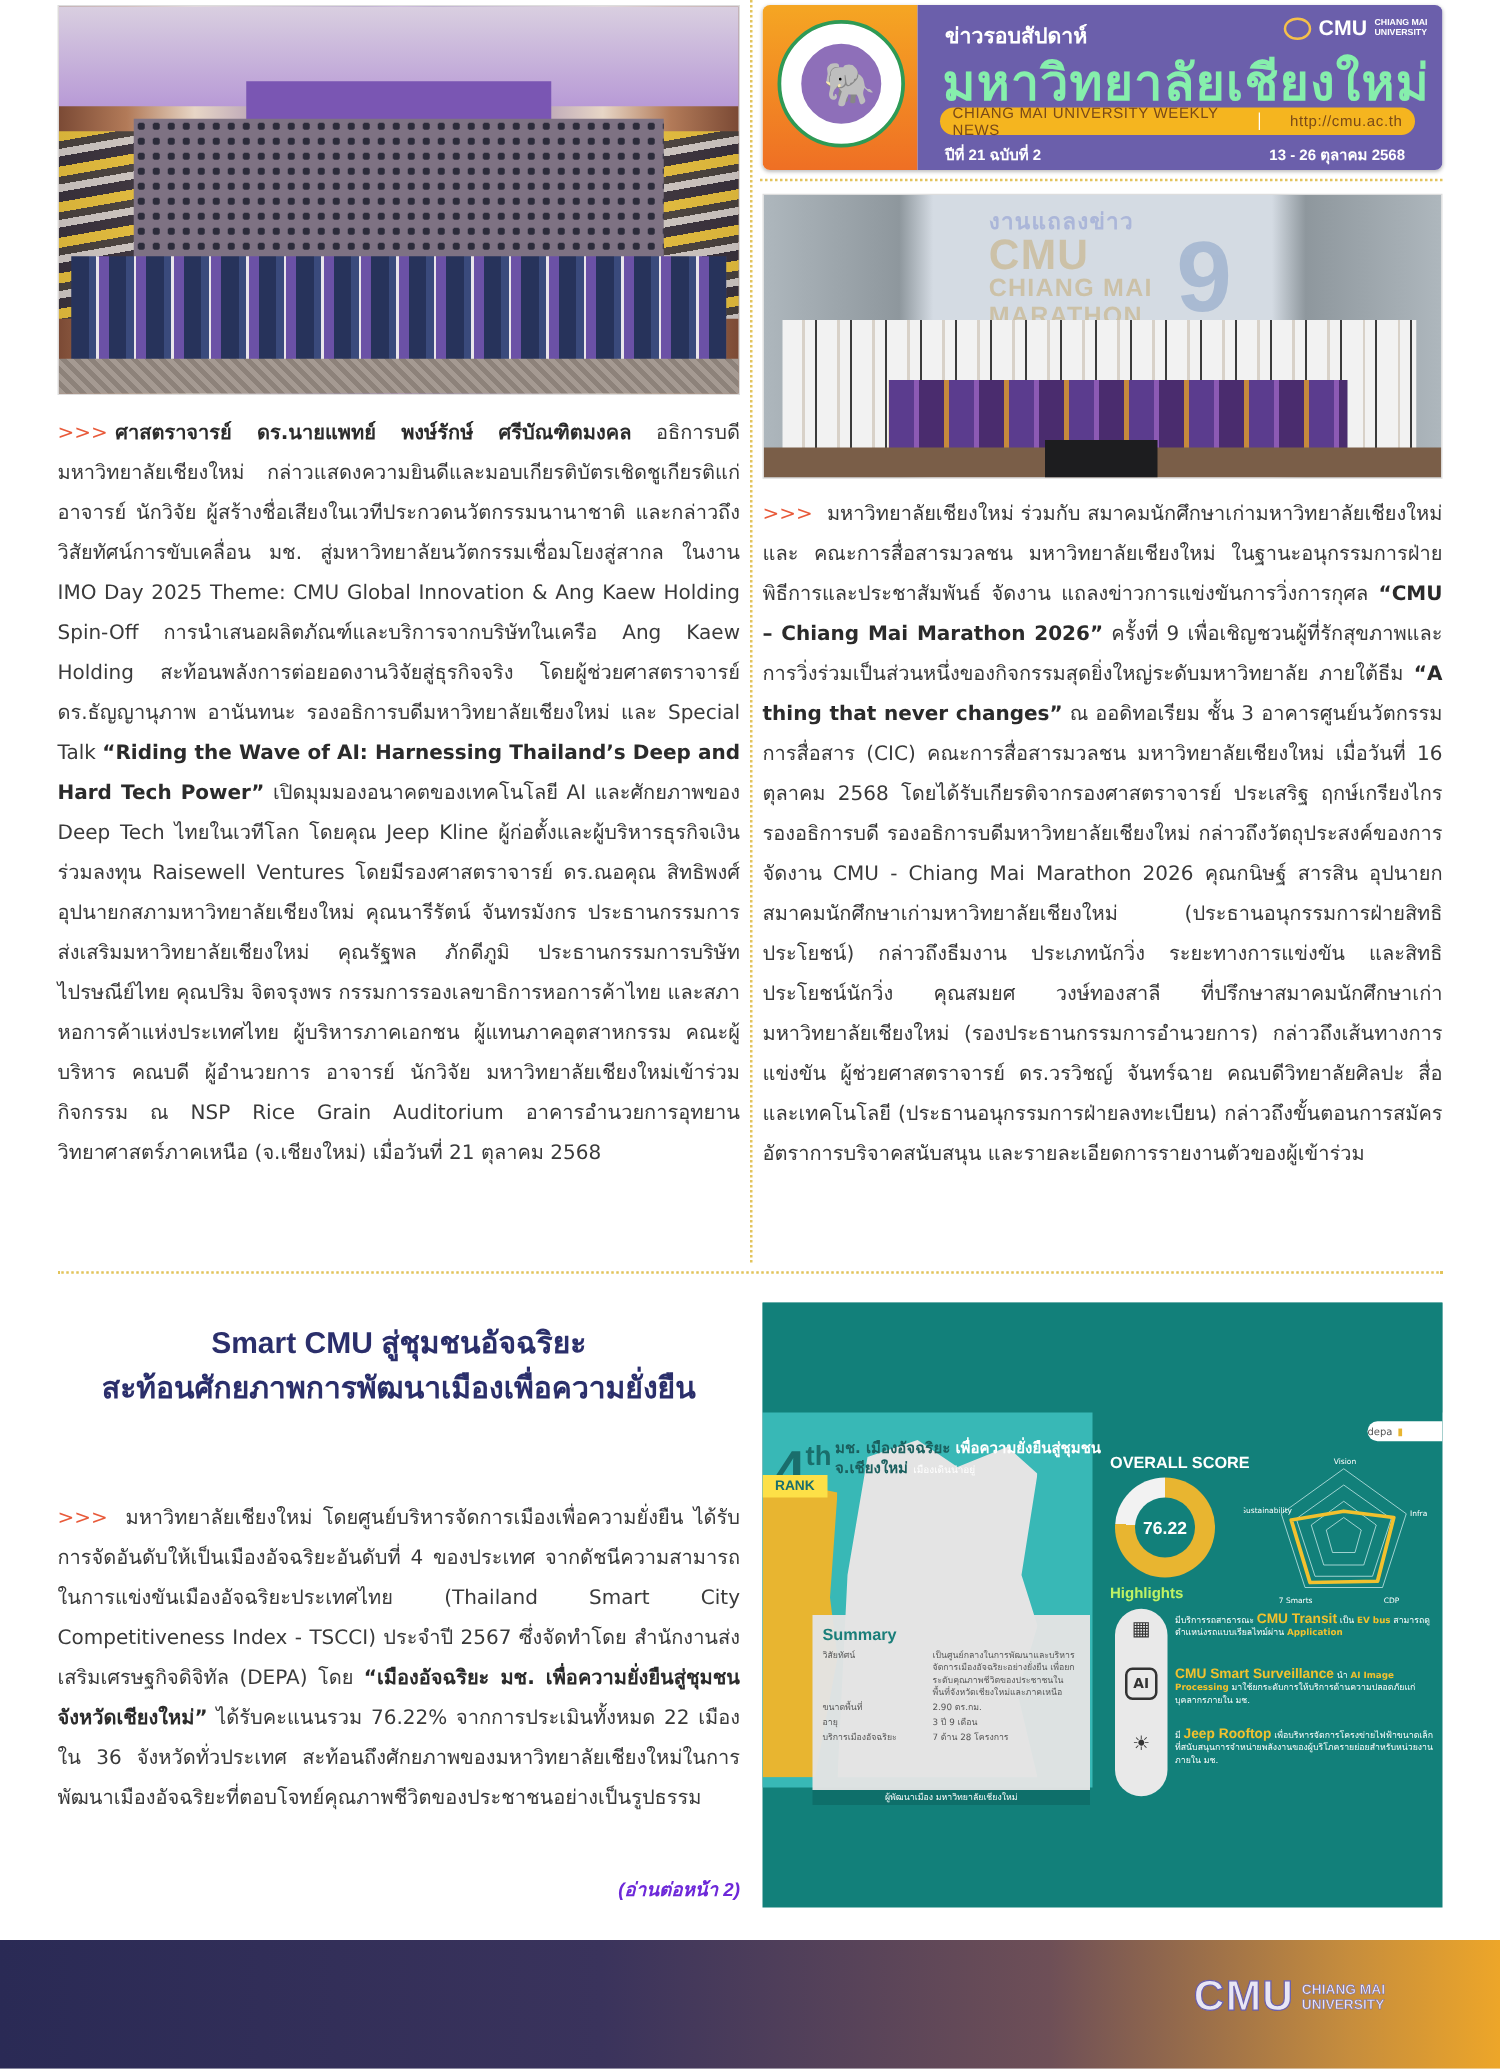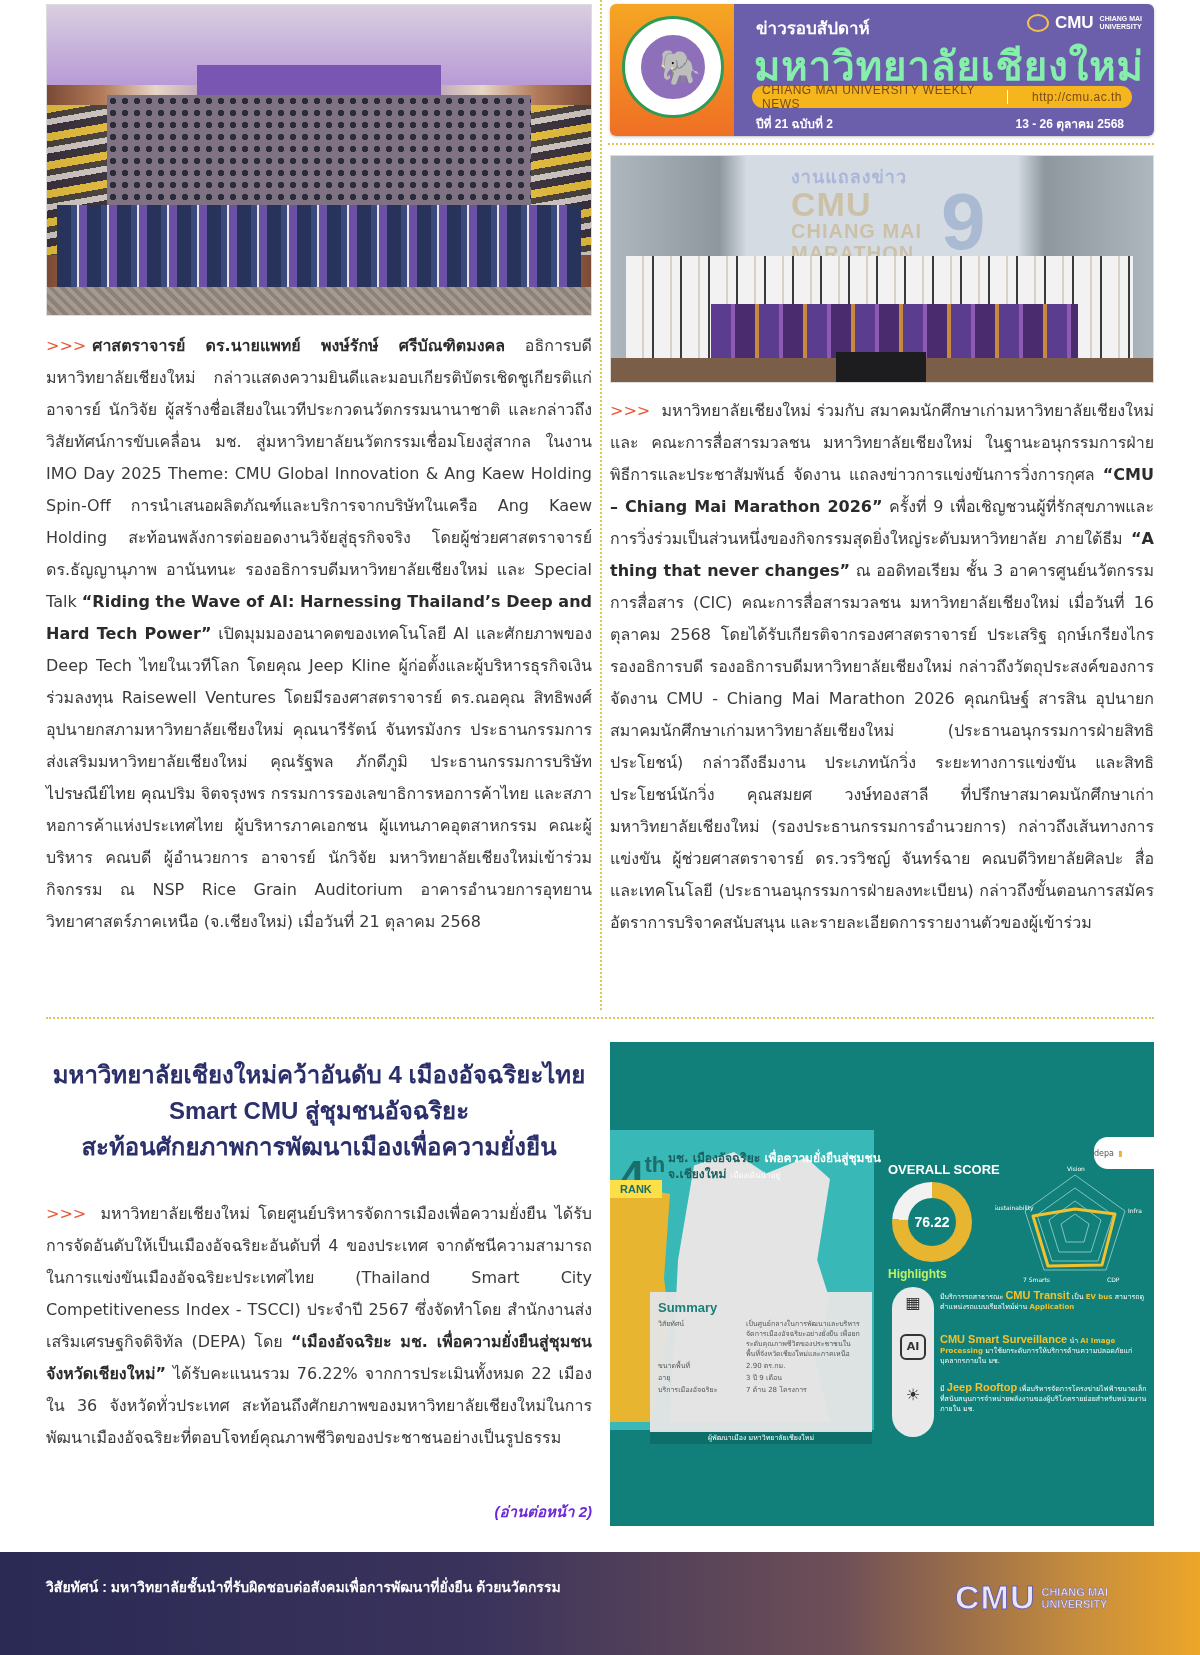--- a/index.html
+++ b/index.html
@@ -87,21 +87,21 @@
   .info .city-title { position:absolute; left:58px; top:108px; color:#fff; font-family:"DejaVu Sans",sans-serif; font-weight:bold; font-size:12px; line-height:16px; }
   .info .city-title .dark { color:#1a5f5e; }
   .info .city-sub { font-size:8px; font-weight:normal; }
 
   .info .summary { position:absolute; left:40px; top:250px; width:222px; height:140px; background:rgba(228,228,228,.96); padding:8px 8px; }
   .info .summary h4 { font-family:"Liberation Sans",sans-serif; color:#1a7e79; font-size:13px; margin-bottom:4px; }
   .info .srow { display:flex; font-size:7px; line-height:10px; color:#555; margin-bottom:2px; }
   .info .srow .k { width:88px; flex-shrink:0; }
   .info .summary-foot { position:absolute; left:40px; top:390px; width:222px; height:12px; background:#0e6f6a; color:#fff; font-size:7px; text-align:center; line-height:12px; }
 
-  .info .logos { position:absolute; right:0; top:95px; width:60px; height:32px; background:#fff; border-radius:14px 0 0 14px; font-size:8px; color:#555; display:flex; align-items:center; justify-content:flex-start; gap:4px; }
+  .info .logos { position:absolute; right:0; top:95px; width:60px; height:16px; background:#fff; border-radius:14px 0 0 14px; font-size:8px; color:#555; display:flex; align-items:center; justify-content:flex-start; gap:4px; }
   .info .overall-label { position:absolute; left:278px; top:120px; color:#fff; font-family:"Liberation Sans",sans-serif; font-weight:bold; font-size:13px; }
   .info .donut { position:absolute; left:282px; top:140px; width:80px; height:80px; border-radius:50%;
     background: conic-gradient(#e8b530 0 76.22%, #f2f2f2 76.22% 100%); }
   .info .donut-hole { position:absolute; left:16px; top:16px; width:48px; height:48px; border-radius:50%; background:#12807a; color:#fff; font-family:"Liberation Sans",sans-serif; font-weight:bold; font-size:14px; display:flex; align-items:center; justify-content:center; }
   .info .highlights-label { position:absolute; left:278px; top:225px; color:#bef264; font-family:"Liberation Sans",sans-serif; font-weight:bold; font-size:12px; }
   .info .radar { position:absolute; left:385px; top:118px; width:160px; height:130px; }
   .info .radar text { font-family:"DejaVu Sans",sans-serif; font-size:6px; fill:#fff; }
 
   .info .hl-pill { position:absolute; left:282px; top:245px; width:42px; height:150px; border-radius:21px; background:#e9e9e9; }
   .info .hl-icon { position:absolute; left:290px; width:26px; height:26px; font-size:16px; color:#333; text-align:center; line-height:26px; font-weight:bold; }
@@ -180,21 +180,20 @@
   <span class="arrow">&gt;&gt;&gt;</span><span class="b">ศาสตราจารย์ ดร.นายแพทย์ พงษ์รักษ์ ศรีบัณฑิตมงคล</span><span> อธิการบดีมหาวิทยาลัยเชียงใหม่ กล่าวแสดงความยินดีและมอบเกียรติบัตรเชิดชูเกียรติแก่อาจารย์ นักวิจัย ผู้สร้างชื่อเสียงในเวทีประกวดนวัตกรรมนานาชาติ และกล่าวถึงวิสัยทัศน์การขับเคลื่อน มช. สู่มหาวิทยาลัยนวัตกรรมเชื่อมโยงสู่สากล ในงาน IMO Day 2025 Theme: CMU Global Innovation &amp; Ang Kaew Holding Spin-Off การนำเสนอผลิตภัณฑ์และบริการจากบริษัทในเครือ Ang Kaew Holding สะท้อนพลังการต่อยอดงานวิจัยสู่ธุรกิจจริง โดยผู้ช่วยศาสตราจารย์ ดร.ธัญญานุภาพ อานันทนะ รองอธิการบดีมหาวิทยาลัยเชียงใหม่ และ Special Talk </span><span class="b">“Riding the Wave of AI: Harnessing Thailand’s Deep and Hard Tech Power”</span><span> เปิดมุมมองอนาคตของเทคโนโลยี AI และศักยภาพของ Deep Tech ไทยในเวทีโลก โดยคุณ Jeep Kline ผู้ก่อตั้งและผู้บริหารธุรกิจเงินร่วมลงทุน Raisewell Ventures โดยมีรองศาสตราจารย์ ดร.ณอคุณ สิทธิพงศ์ อุปนายกสภามหาวิทยาลัยเชียงใหม่ คุณนารีรัตน์ จันทรมังกร ประธานกรรมการส่งเสริมมหาวิทยาลัยเชียงใหม่ คุณรัฐพล ภักดีภูมิ ประธานกรรมการบริษัทไปรษณีย์ไทย คุณปริม จิตจรุงพร กรรมการรองเลขาธิการหอการค้าไทย และสภาหอการค้าแห่งประเทศไทย ผู้บริหารภาคเอกชน ผู้แทนภาคอุตสาหกรรม คณะผู้บริหาร คณบดี ผู้อำนวยการ อาจารย์ นักวิจัย มหาวิทยาลัยเชียงใหม่เข้าร่วมกิจกรรม ณ NSP Rice Grain Auditorium อาคารอำนวยการอุทยานวิทยาศาสตร์ภาคเหนือ (จ.เชียงใหม่) เมื่อวันที่ 21 ตุลาคม 2568</span>
 </div>
 
 <div class="body-text story-2">
   <span class="arrow">&gt;&gt;&gt;</span><span> มหาวิทยาลัยเชียงใหม่ ร่วมกับ สมาคมนักศึกษาเก่ามหาวิทยาลัยเชียงใหม่ และ คณะการสื่อสารมวลชน มหาวิทยาลัยเชียงใหม่ ในฐานะอนุกรรมการฝ่ายพิธีการและประชาสัมพันธ์ จัดงาน แถลงข่าวการแข่งขันการวิ่งการกุศล </span><span class="b">“CMU – Chiang Mai Marathon 2026”</span><span> ครั้งที่ 9 เพื่อเชิญชวนผู้ที่รักสุขภาพและการวิ่งร่วมเป็นส่วนหนึ่งของกิจกรรมสุดยิ่งใหญ่ระดับมหาวิทยาลัย ภายใต้ธีม </span><span class="b">“A thing that never changes”</span><span> ณ ออดิทอเรียม ชั้น 3 อาคารศูนย์นวัตกรรมการสื่อสาร (CIC) คณะการสื่อสารมวลชน มหาวิทยาลัยเชียงใหม่ เมื่อวันที่ 16 ตุลาคม 2568 โดยได้รับเกียรติจากรองศาสตราจารย์ ประเสริฐ ฤกษ์เกรียงไกร รองอธิการบดี รองอธิการบดีมหาวิทยาลัยเชียงใหม่ กล่าวถึงวัตถุประสงค์ของการจัดงาน CMU - Chiang Mai Marathon 2026 คุณกนิษฐ์ สารสิน อุปนายกสมาคมนักศึกษาเก่ามหาวิทยาลัยเชียงใหม่ (ประธานอนุกรรมการฝ่ายสิทธิประโยชน์) กล่าวถึงธีมงาน ประเภทนักวิ่ง ระยะทางการแข่งขัน และสิทธิประโยชน์นักวิ่ง คุณสมยศ วงษ์ทองสาลี ที่ปรึกษาสมาคมนักศึกษาเก่ามหาวิทยาลัยเชียงใหม่ (รองประธานกรรมการอำนวยการ) กล่าวถึงเส้นทางการแข่งขัน ผู้ช่วยศาสตราจารย์ ดร.วรวิชญ์ จันทร์ฉาย คณบดีวิทยาลัยศิลปะ สื่อ และเทคโนโลยี (ประธานอนุกรรมการฝ่ายลงทะเบียน) กล่าวถึงขั้นตอนการสมัคร อัตราการบริจาคสนับสนุน และรายละเอียดการรายงานตัวของผู้เข้าร่วม</span>
 </div>
 
 <div class="hdiv-mid"></div>
 
 <div class="headline">
-  <div>มหาวิทยาลัยเชียงใหม่คว้าอันดับ 4 เมืองอัจฉริยะไทย</div>
   <div>Smart CMU สู่ชุมชนอัจฉริยะ</div>
   <div>สะท้อนศักยภาพการพัฒนาเมืองเพื่อความยั่งยืน</div>
 </div>
 
 <div class="body-text story-3">
   <span class="arrow">&gt;&gt;&gt;</span><span> มหาวิทยาลัยเชียงใหม่ โดยศูนย์บริหารจัดการเมืองเพื่อความยั่งยืน ได้รับการจัดอันดับให้เป็นเมืองอัจฉริยะอันดับที่ 4 ของประเทศ จากดัชนีความสามารถในการแข่งขันเมืองอัจฉริยะประเทศไทย (Thailand Smart City Competitiveness Index - TSCCI) ประจำปี 2567 ซึ่งจัดทำโดย สำนักงานส่งเสริมเศรษฐกิจดิจิทัล (DEPA) โดย </span><span class="b">“เมืองอัจฉริยะ มช. เพื่อความยั่งยืนสู่ชุมชน จังหวัดเชียงใหม่”</span><span> ได้รับคะแนนรวม 76.22% จากการประเมินทั้งหมด 22 เมืองใน 36 จังหวัดทั่วประเทศ สะท้อนถึงศักยภาพของมหาวิทยาลัยเชียงใหม่ในการพัฒนาเมืองอัจฉริยะที่ตอบโจทย์คุณภาพชีวิตของประชาชนอย่างเป็นรูปธรรม</span>
 </div>
 
 <div class="readmore">(อ่านต่อหน้า 2)</div>
 
@@ -273,21 +272,20 @@
   </div>
   <div class="hl-text" style="top:292px">
     <span class="y">CMU Smart Surveillance</span><span> นำ </span><span class="ys">AI Image Processing</span><span> มาใช้ยกระดับการให้บริการด้านความปลอดภัยแก่ บุคลากรภายใน มช.</span>
   </div>
   <div class="hl-text" style="top:340px">
     <span>มี </span><span class="y">Jeep Rooftop</span><span> เพื่อบริหารจัดการโครงข่ายไฟฟ้าขนาดเล็กที่สนับสนุนการจำหน่ายพลังงานของผู้บริโภครายย่อยสำหรับหน่วยงานภายใน มช.</span>
   </div>
 </div>
 
 <div class="footer">
-  <div class="vision">วิสัยทัศน์ :  มหาวิทยาลัยชั้นนำที่รับผิดชอบต่อสังคมเพื่อการพัฒนาที่ยั่งยืน ด้วยนวัตกรรม</div>
   <div class="logo">
     <span class="cmu">CMU</span>
     <span class="cmu-sub">
       <span>CHIANG MAI</span><br>
       <span>UNIVERSITY</span>
     </span>
   </div>
 </div>
 
 </body></html>

